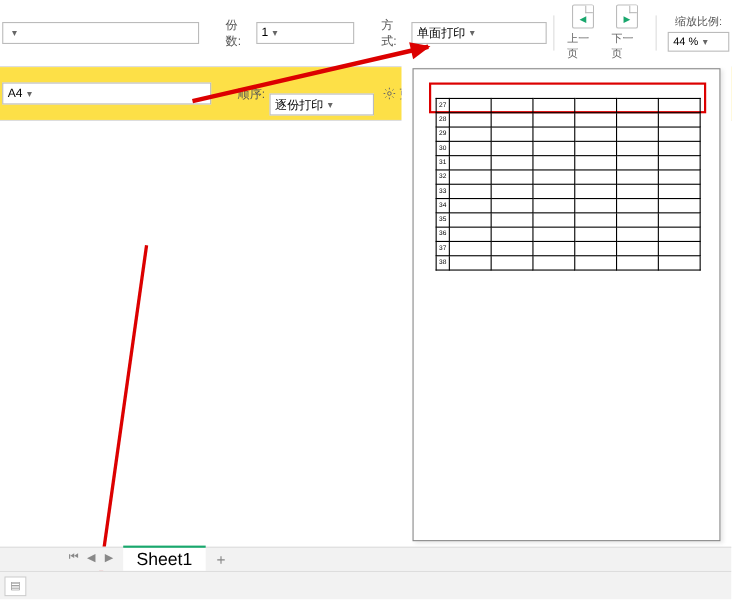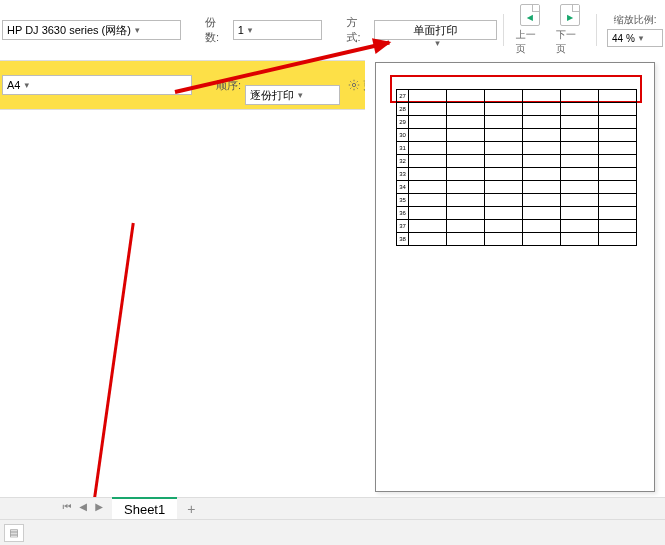--- a/index.html
+++ b/index.html
@@ -10,21 +10,21 @@
     
     .dropdown { display: inline-flex; align-items: center; border: 1px solid #bbb; padding: 2px 4px; height: 20px; background: #fff; cursor: pointer; }
     .dropdown-arrow { margin-left: 4px; color: #666; font-size: 9px; }
     
     .label { color: #555; margin-right: 4px; margin-left: 24px; }
     
     .printer-select { width: 190px; }
     .paper-select { width: 190px; }
     .copies-input { width: 95px; }
     .order-select { width: 95px; margin-top: 20px; }
-    .mode-select { width: 130px; flex-direction: column; }
+    .mode-select { width: 130px; }
     
     .divider { width: 1px; height: 32px; background: #ddd; margin: 0 6px; }
     
     .nav-btn { display: inline-flex; flex-direction: column; align-items: center; cursor: pointer; padding: 0 6px; font-size: 10px; color: #666; }
     .nav-icon { width: 20px; height: 22px; border: 1px solid #bbb; border-radius: 2px; margin-bottom: 2px; position: relative; }
     .nav-icon::before { content: ''; position: absolute; top: 0; right: 0; width: 6px; height: 6px; background: #fff; border-left: 1px solid #bbb; border-bottom: 1px solid #bbb; }
     .nav-arrow { position: absolute; bottom: 3px; left: 50%; transform: translateX(-50%); font-size: 8px; color: #19a76d; }
     
     .more-settings { display: inline-flex; align-items: center; color: #555; cursor: pointer; margin-left: 8px; }
     .gear-icon { display: inline-block; width: 12px; height: 12px; margin-right: 3px; }
@@ -45,33 +45,32 @@
     
     .arrow1 { position: absolute; top: 90px; left: 175px; width: 220px; height: 4px; background: #dc0000; transform: rotate(-13deg); transform-origin: left center; }
     .arrow1::after { content: ''; position: absolute; right: -2px; top: -6px; border-left: 18px solid #dc0000; border-top: 8px solid transparent; border-bottom: 8px solid transparent; }
     
     .arrow2 { position: absolute; top: 220px; left: 90px; width: 3px; height: 300px; background: #dc0000; transform: rotate(8deg); transform-origin: bottom center; }
     .arrow2::before { content: ''; position: absolute; bottom: -2px; left: -6px; border-top: 18px solid #dc0000; border-left: 8px solid transparent; border-right: 8px solid transparent; }
     
     .bottom-tabs { position: absolute; bottom: 26px; left: 0; height: 22px; display: flex; align-items: center; background: #f2f2f2; width: 100%; padding-left: 60px; border-top: 1px solid #ddd; }
     .tab-scroll { display: flex; align-items: center; gap: 2px; margin-right: 6px; }
     .tab-scroll-btn { width: 14px; height: 16px; font-size: 10px; color: #888; text-align: center; cursor: pointer; }
-    .sheet-tab { background: #fff; border-top: 2px solid #19a76d; padding: 3px 12px; font-size: 13px; cursor: pointer; }
+    .sheet-tab { background: #fff; border-top: 2px solid #19a76d; padding: 3px 12px; font-size: 16px; cursor: pointer; }
     .add-sheet { margin-left: 4px; font-size: 14px; color: #888; cursor: pointer; padding: 0 6px; }
     
     .status-bar { position: absolute; bottom: 0; left: 0; height: 26px; background: #f2f2f2; width: 100%; display: flex; align-items: center; padding-left: 4px; border-top: 1px solid #ddd; }
     .status-btn { width: 20px; height: 18px; border: 1px solid #ccc; background: #fff; margin-right: 6px; cursor: pointer; font-size: 10px; text-align: center; line-height: 16px; color: #888; }
     .page-info { border: 2px solid #dc0000; padding: 4px 10px; font-size: 11px; color: #555; }
   </style>
 </head>
 <body>
 
 <div class="toolbar">
   <div class="dropdown printer-select">
-    <span>HP DJ 3630 series (网络)</span>
     <span class="dropdown-arrow">▾</span>
   </div>
   <span class="label">份数:</span>
   <div class="dropdown copies-input">
     <span>1</span>
     <span class="dropdown-arrow">▾</span>
   </div>
   <span class="label">方式:</span>
   <div class="dropdown mode-select">
     <span>单面打印</span>

